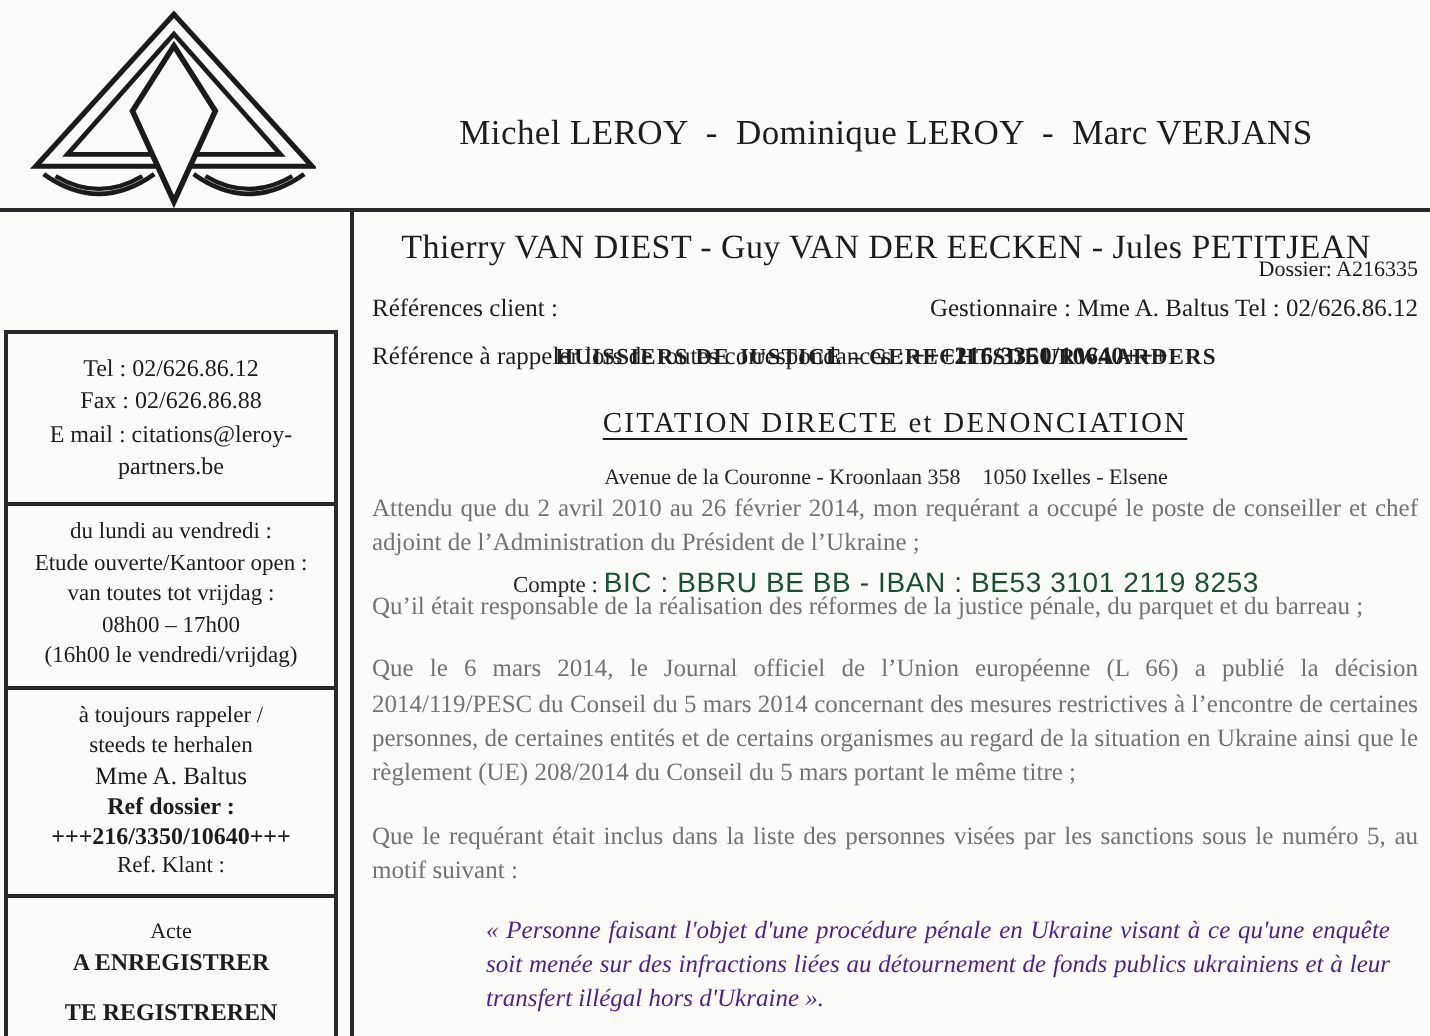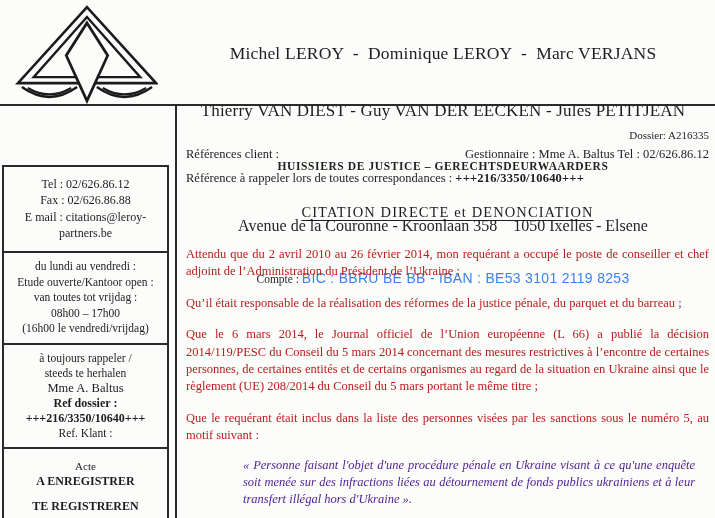--- a/index.html
+++ b/index.html
@@ -10,31 +10,31 @@
     background: #fcfcfa;
     color: #1d1d1f;
     font-family: "Liberation Serif", serif;
     overflow: hidden;
     margin: 0 auto;
   }
 
   
   .logo-wrap { position: absolute; left: 10px; top: 4px; width: 148px; height: 100px; }
   .header-text {
-    position: absolute; left: 178px; top: 7px; width: 530px;
+    position: absolute; left: 178px; top: 20px; width: 530px;
     text-align: center; white-space: pre-wrap;
   }
   .names-1 { font-size: 17.5px; line-height: 21px; letter-spacing: 0.2px; }
   .names-2 { font-size: 17px;   line-height: 21px; letter-spacing: 0.2px; }
   .subtitle { font-size: 11.5px; line-height: 15px; letter-spacing: 0.6px; margin-top: 2px; font-weight: 600; color: #222; }
-  .address  { font-size: 16px; line-height: 14px; margin-top: 9px; color: #26262a; }
+  .address  { font-size: 11px; line-height: 14px; margin-top: 9px; color: #26262a; }
   .account  { font-size: 11.5px; line-height: 16px; margin-top: 1px; color: #26262a; }
   .account .acct-val {
     font-family: "Liberation Sans", sans-serif;
-    font-size: 14px; letter-spacing: 0.3px; color: #3b82f6;
+    font-size: 14px; letter-spacing: 0.3px; color: #14532d;
   }
   .top-rule {
     position: absolute; left: 0; top: 104px; width: 715px; height: 0;
     border-top: 2px solid #2a2a2c;
   }
 
   
   .col-divider {
     position: absolute; left: 175px; top: 105px; height: 413px; width: 0;
     border-left: 2px solid #2a2a2c;
@@ -63,21 +63,21 @@
   .refs-row { display: flex; justify-content: space-between; font-size: 12.5px; line-height: 15px; margin-top: 4px; gap: 36px; }
   .corr { font-size: 12.5px; line-height: 15px; margin-top: 9px; }
   .corr b { letter-spacing: 0.2px; }
   .title-row { text-align: center; margin-top: 17px; }
   .title-row span {
     font-size: 14.5px; letter-spacing: 1.1px;
     text-decoration: underline; text-underline-offset: 3px;
   }
   .para {
     font-size: 12.5px; line-height: 17.4px; text-align: justify;
-    margin-top: 14px; color: #b91c1c;
+    margin-top: 14px; color: #737373;
   }
   .para-first { margin-top: 25px; }
   .quote {
     font-size: 12.5px; line-height: 17px; text-align: justify; font-style: italic;
     margin: 12px 14px 0 57px; color: #4c1d95;
   }
 
   .logo-svg path { stroke: #1b1b1c; fill: none; }
   .logo-svg .kite-fill { fill: #fcfcfa; }
 </style>

